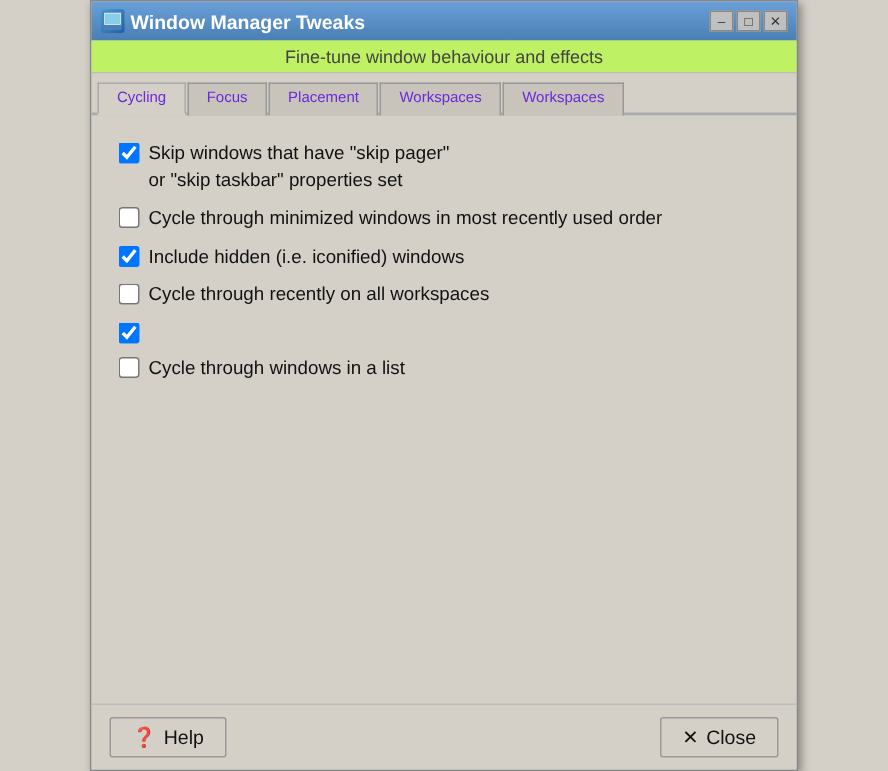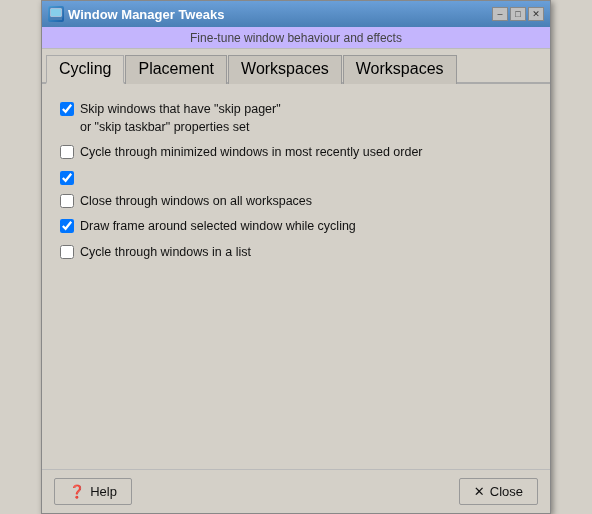--- a/index.html
+++ b/index.html
@@ -8,21 +8,21 @@
       font-size: 13px;
       background: #d4d0c8;
       display: flex;
       justify-content: center;
       align-items: center;
       width: 592px;
       height: 514px;
       overflow: hidden;
     }
     .window {
-      width: 510px;
+      width: 472px;
       height: 514px;
       background: #d4d0c8;
       border: 1px solid #888;
       display: flex;
       flex-direction: column;
       box-shadow: 2px 2px 6px rgba(0,0,0,0.4);
     }
     .titlebar {
       background: linear-gradient(to bottom, #6a9fd8 0%, #4a7fb5 100%);
       display: flex;
@@ -63,44 +63,44 @@
       background: #c0c0c0;
       border: 1px solid #888;
       display: flex;
       align-items: center;
       justify-content: center;
       font-size: 9px;
       cursor: pointer;
       color: #333;
     }
     .subtitle-bar {
-      background: #c4b5fd;
+      background: #bef264;
       text-align: center;
       padding: 4px 16px 3px;
       font-size: 12px;
       color: #444;
       flex-shrink: 0;
       border-bottom: 1px solid #bbb;
     }
     .tabs {
       display: flex;
       flex-shrink: 0;
       background: #d4d0c8;
       padding: 4px 4px 0;
       gap: 1px;
       border-bottom: 2px solid #aaa;
     }
     .tab {
       padding: 4px 12px;
-      font-size: 16px;
+      font-size: 10px;
       background: #c8c4bc;
       border: 1px solid #999;
       border-bottom: none;
       cursor: pointer;
-      color: #000000;
+      color: #6d28d9;
       position: relative;
       top: 2px;
       text-align: center;
     }
     .tab.active {
       background: #d4d0c8;
       border-color: #aaa;
       border-bottom: 2px solid #d4d0c8;
       top: 2px;
       z-index: 1;
@@ -175,49 +175,50 @@
       <div class="title-btn">–</div>
       <div class="title-btn">□</div>
       <div class="title-btn">✕</div>
     </div>
   </div>
 
   <div class="subtitle-bar">Fine-tune window behaviour and effects</div>
 
   <div class="tabs">
     <div class="tab active">Cycling</div>
+    <div class="tab">Focus</div>
     <div class="tab">Placement</div>
     <div class="tab">Workspaces</div>
     <div class="tab">Workspaces</div>
   </div>
 
   <div class="content">
 
     <div class="checkbox-row">
       <input type="checkbox" checked="" id="cb-skip-pager" style="">
       <label class="checkbox-label" for="cb-skip-pager">Skip windows that have "skip pager"<br>or "skip taskbar" properties set</label>
     </div>
 
     <div class="checkbox-row">
       <input type="checkbox" id="cb-minimized" style="">
       <label class="checkbox-label" for="cb-minimized">Cycle through minimized windows in most recently used order</label>
     </div>
 
     <div class="checkbox-row">
       <input type="checkbox" checked="" id="cb-hidden" style="">
+      <label class="checkbox-label" for="cb-hidden">Include hidden (i.e. iconified) windows</label>
     </div>
 
     <div class="checkbox-row">
       <input type="checkbox" id="cb-all-workspaces" style="">
-      <label class="checkbox-label" for="cb-all-workspaces">Close through windows on all workspaces</label>
+      <label class="checkbox-label" for="cb-all-workspaces">Cycle through recently on all workspaces</label>
     </div>
 
     <div class="checkbox-row">
       <input type="checkbox" checked="" id="cb-draw-frame" style="">
-      <label class="checkbox-label" for="cb-draw-frame">Draw frame around selected window while cycling</label>
     </div>
 
 
     <div class="checkbox-row">
       <input type="checkbox" id="cb-list" style="">
       <label class="checkbox-label" for="cb-list">Cycle through windows in a list</label>
     </div>
 
     <div class="spacer"></div>
   </div>

